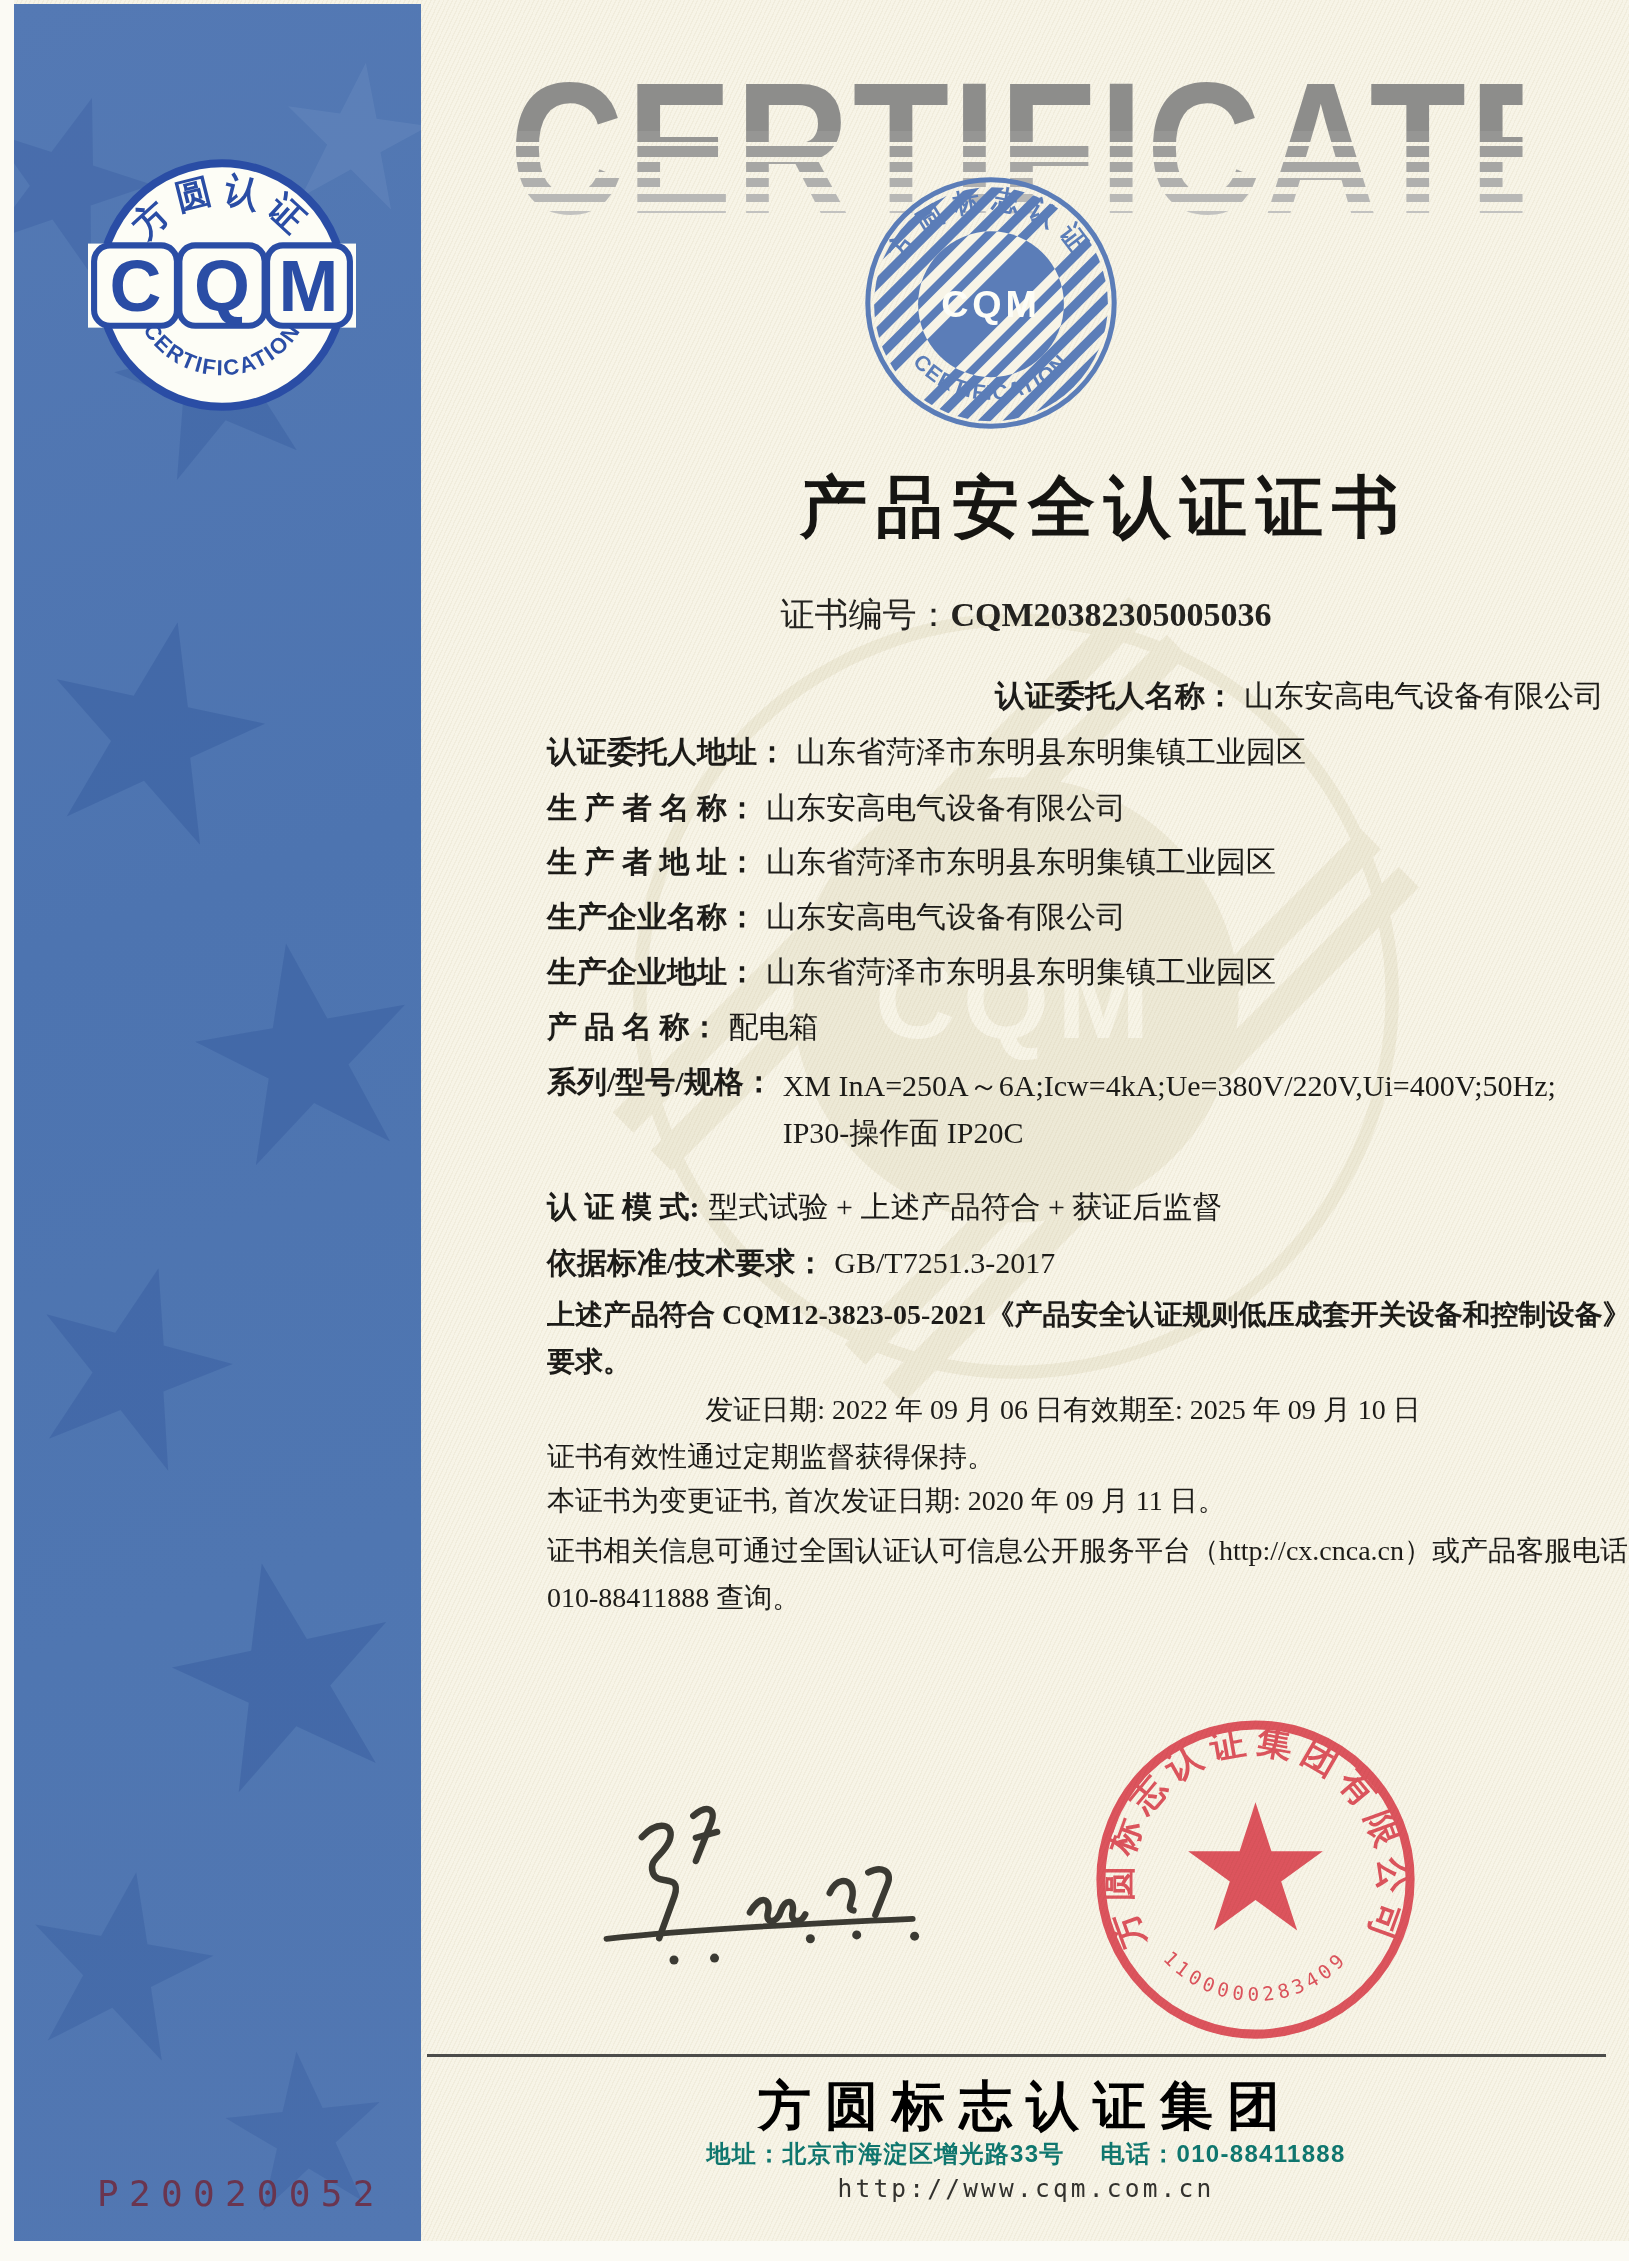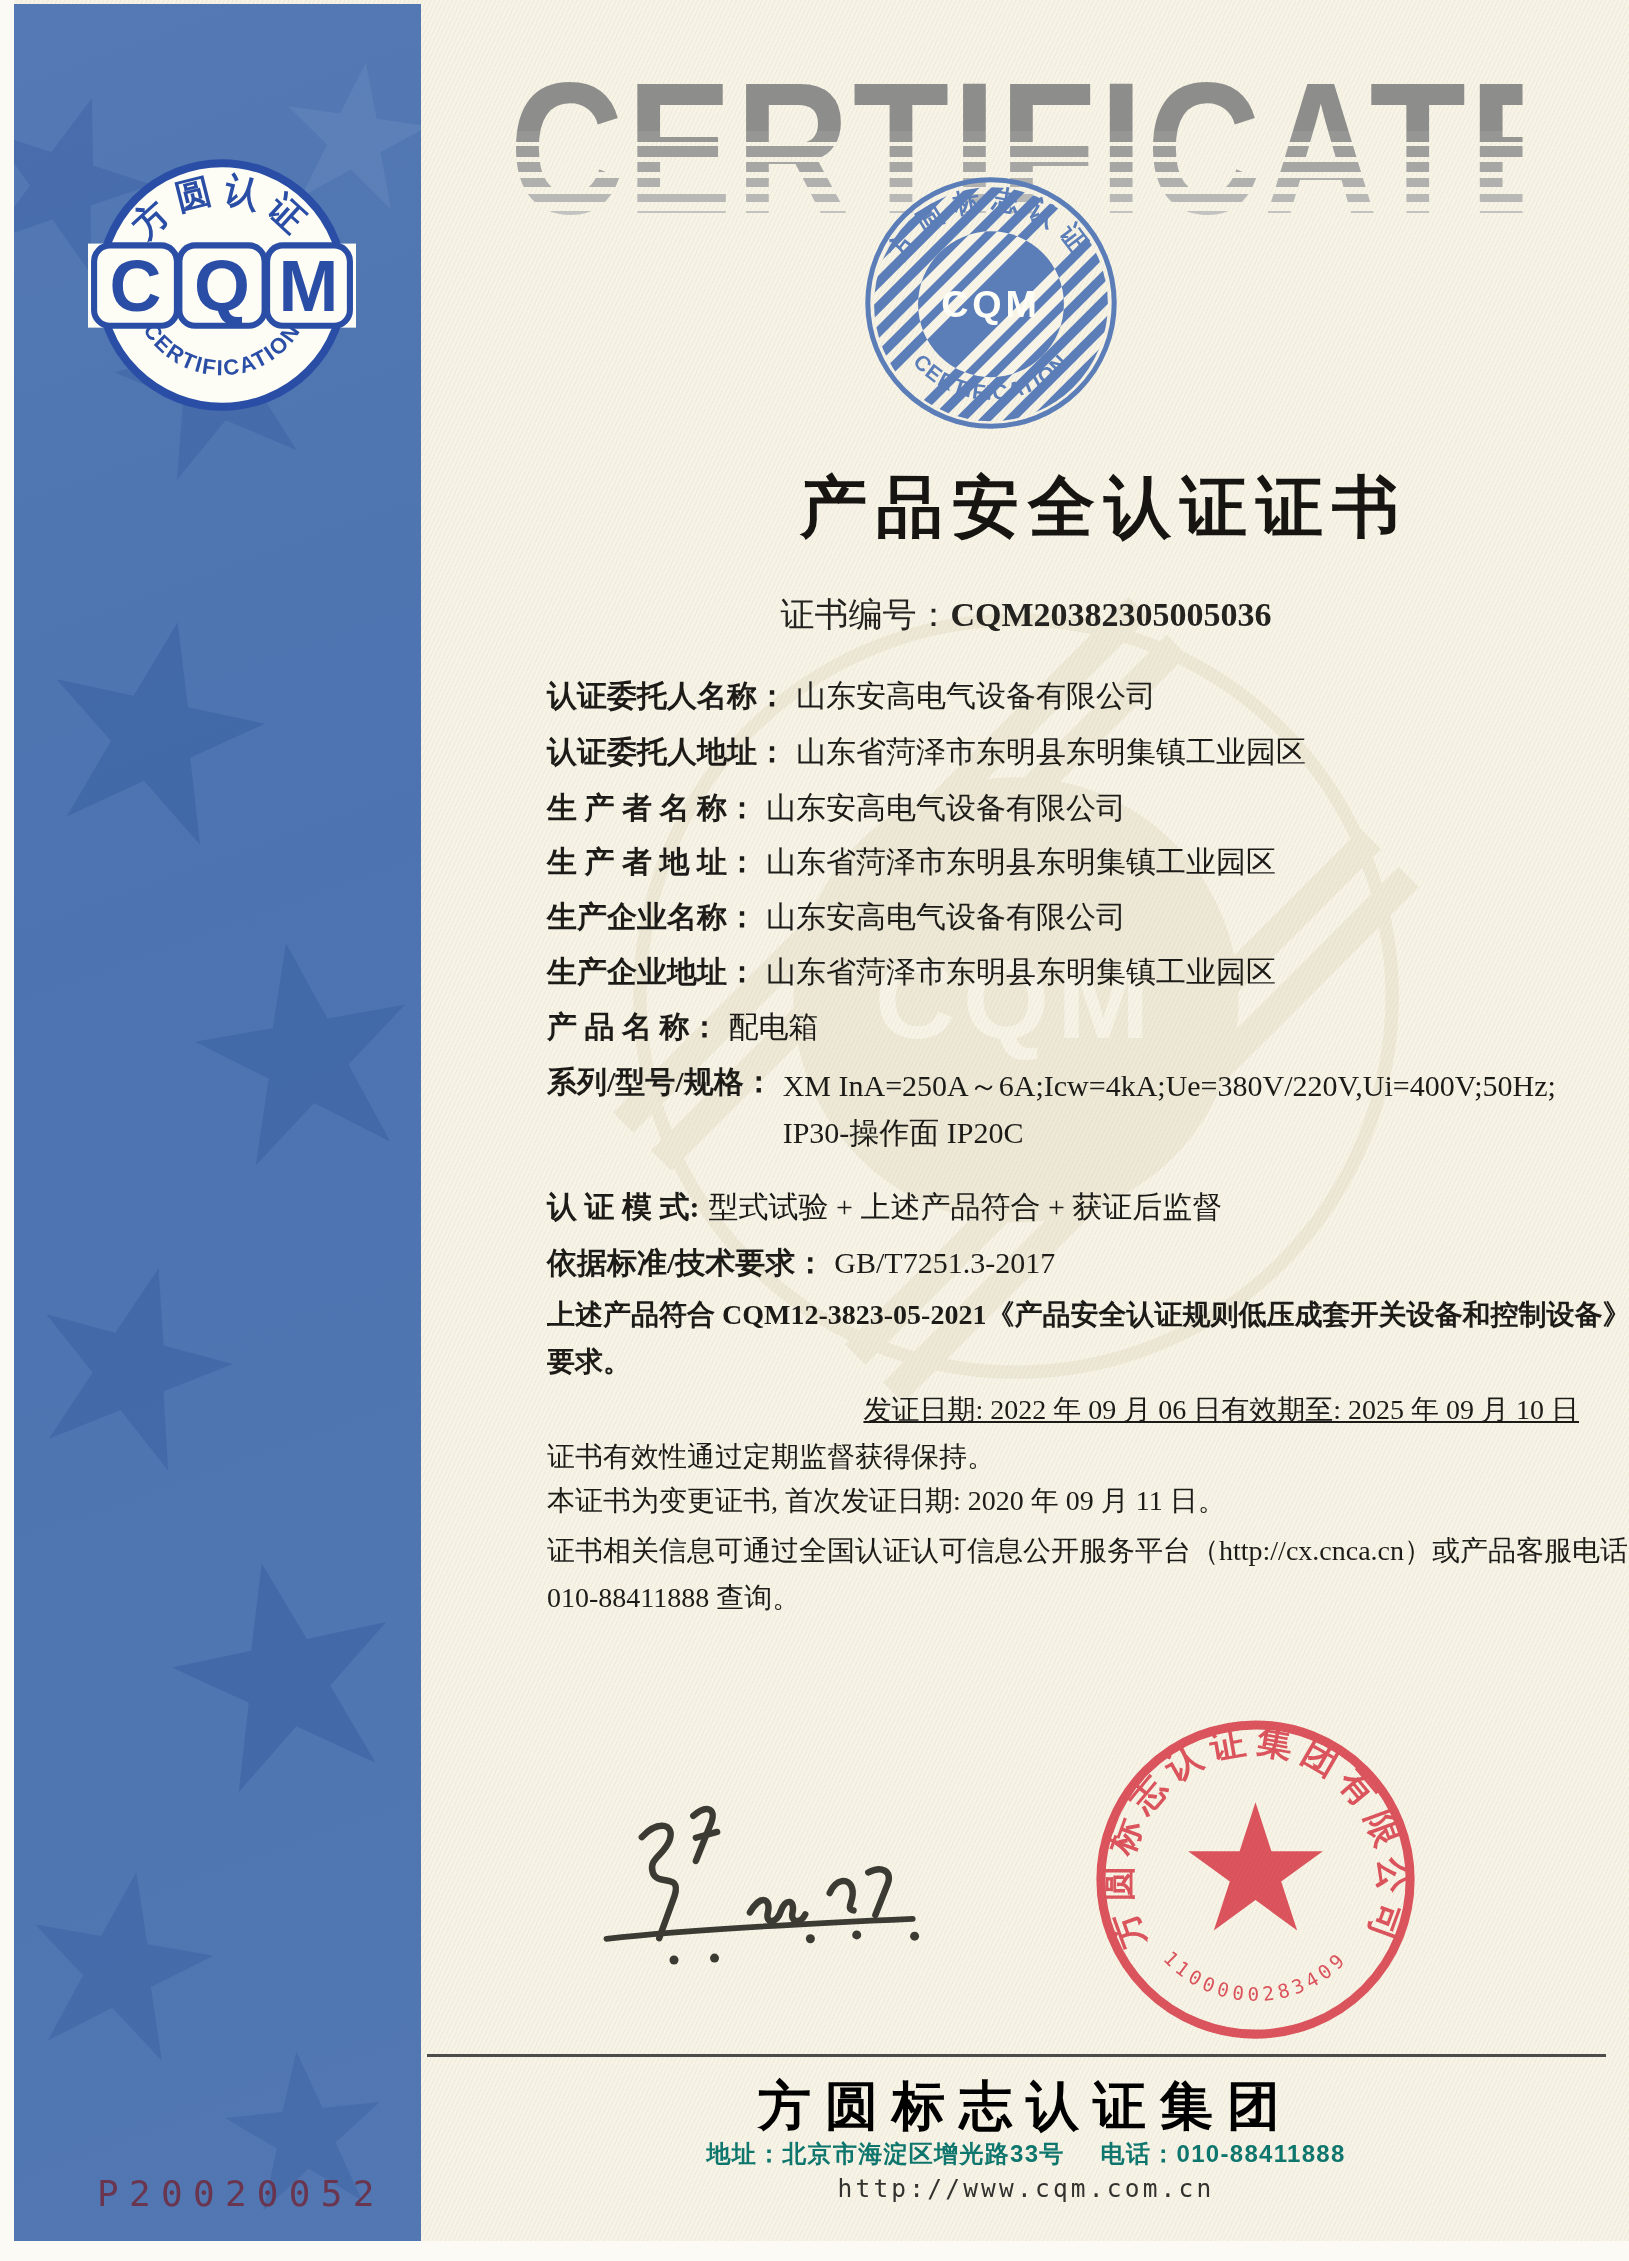--- a/index.html
+++ b/index.html
@@ -43,21 +43,21 @@
   .cert-no{position:absolute;left:422px;top:592px;width:1208px;text-align:center;z-index:2;
         font-size:34px;color:#242320;}
   .cert-no b{font-weight:700;}
   .row{position:absolute;left:547px;width:1057px;z-index:2;font-size:30px;line-height:1.25;white-space:nowrap;}
   .row .lbl{font-weight:700;margin-right:9px;}
   .row .val{font-weight:400;}
   .spec-wrap{display:inline-block;vertical-align:top;white-space:normal;width:800px;line-height:1.55;}
   .stmt{position:absolute;left:547px;width:1057px;z-index:2;font-size:28px;line-height:1.3;white-space:nowrap;}
   .stmt.bold{font-weight:700;}
   .dates-row{position:absolute;left:547px;width:1032px;z-index:2;font-size:28px;display:flex;
-        justify-content:flex-end;text-decoration:underline;}
+        justify-content:center;}
 
   
   .signature{position:absolute;left:577px;top:1776px;z-index:2;}
 
   
   .seal{position:absolute;left:1088px;top:1712px;z-index:4;mix-blend-mode:multiply;opacity:.93;}
 
   
   .footer-line{position:absolute;left:427px;top:2054px;width:1179px;height:3.2px;background:#4c4c4a;z-index:2;}
   .footer-company{position:absolute;left:422px;top:2071px;width:1208px;text-align:center;z-index:2;
@@ -172,21 +172,21 @@
     <text font-family="Liberation Sans, DejaVu Sans, sans-serif" font-size="34" font-weight="700" fill="#5b7db8" letter-spacing="2">
       <textPath href="#bp-bot" startOffset="50%" text-anchor="middle">CERTIFICATION</textPath>
     </text>
   </svg>
 
   <div class="doc-title">产品安全认证证书</div>
   <div class="cert-no">
     <span>证书编号：</span><b>CQM20382305005036</b>
   </div>
 
-  <div class="row" style="top:677px;">
+  <div class="row" style="top:677px;text-align:right;">
     <span class="lbl">认证委托人名称：</span><span class="val">山东安高电气设备有限公司</span>
   </div>
   <div class="row" style="top:733px;">
     <span class="lbl">认证委托人地址：</span><span class="val">山东省菏泽市东明县东明集镇工业园区</span>
   </div>
   <div class="row" style="top:789px;">
     <span class="lbl">生 产 者 名 称：</span><span class="val">山东安高电气设备有限公司</span>
   </div>
   <div class="row" style="top:843px;">
     <span class="lbl">生 产 者 地 址：</span><span class="val">山东省菏泽市东明县东明集镇工业园区</span>

